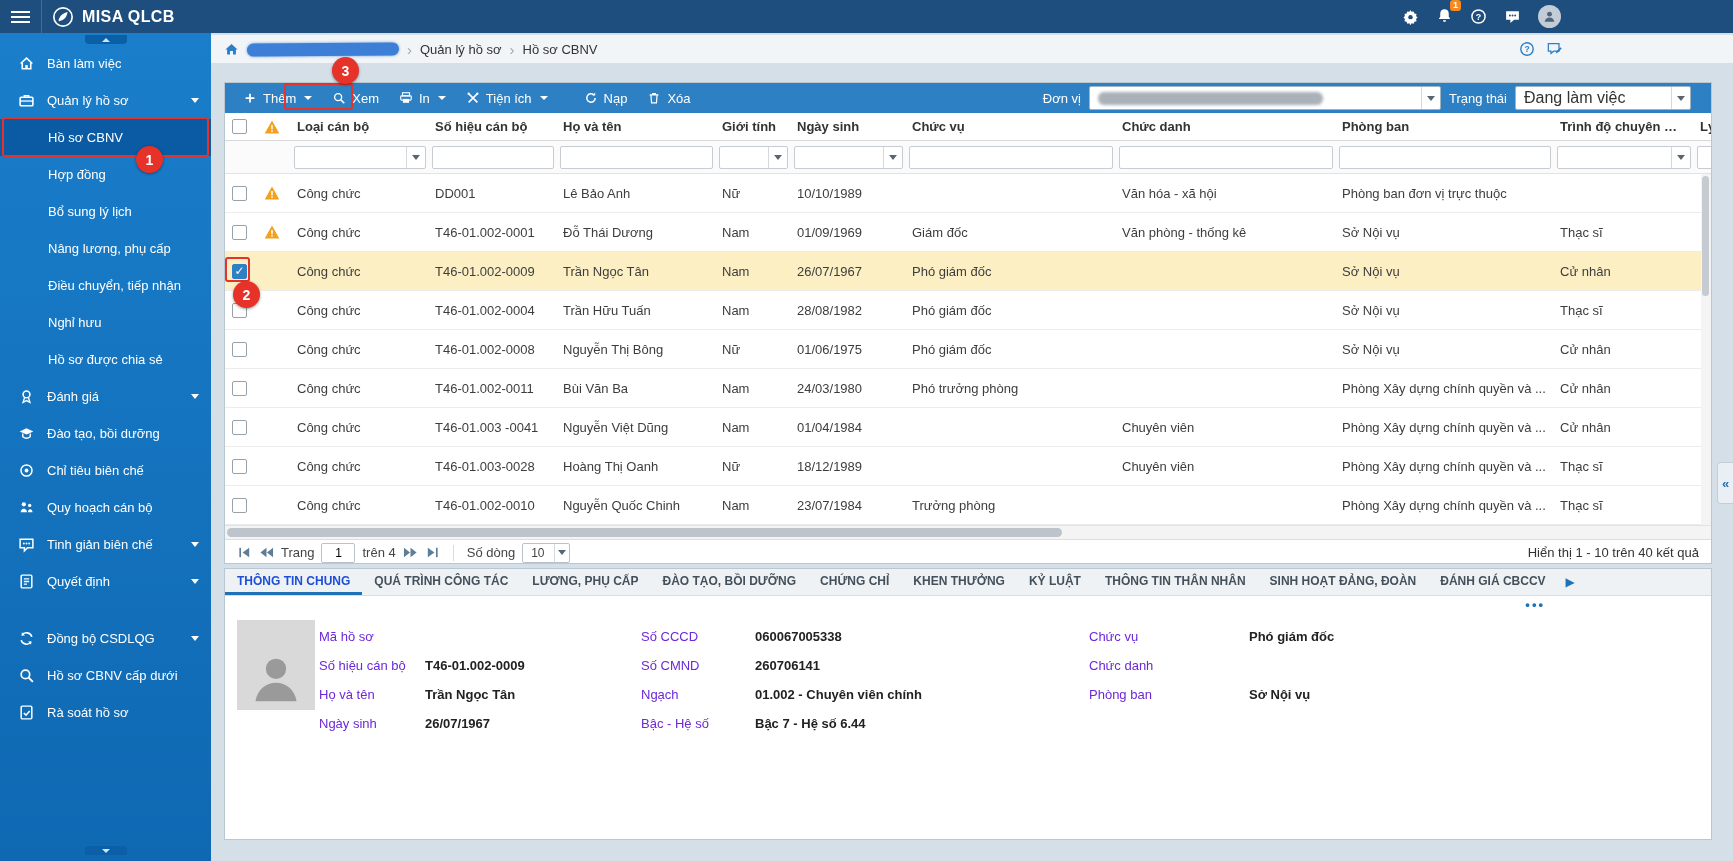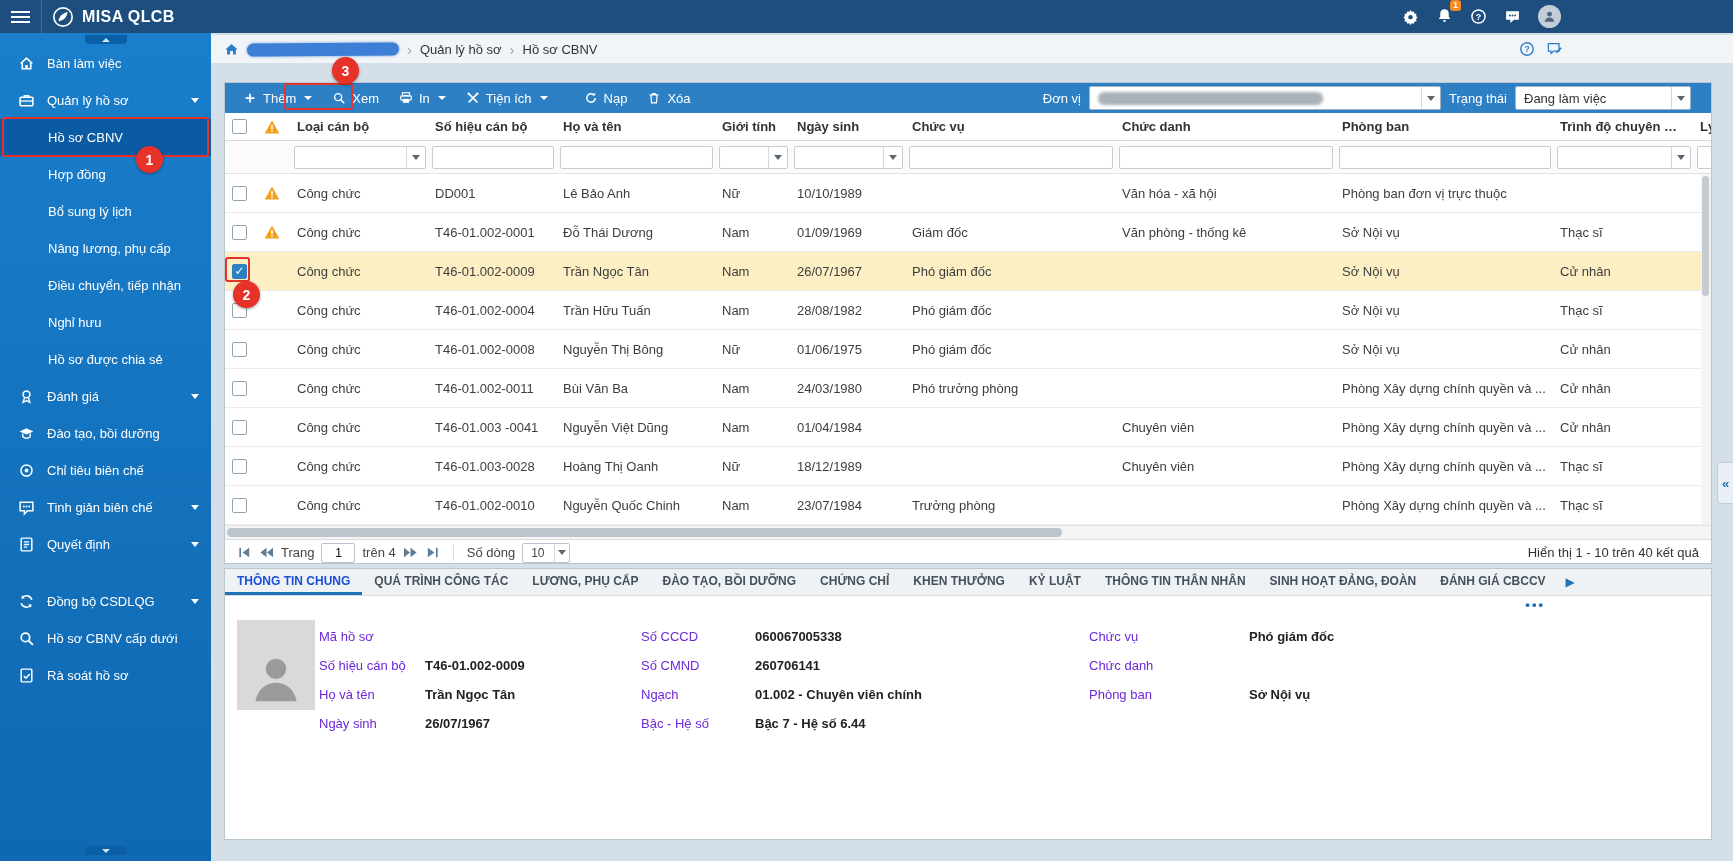--- a/index.html
+++ b/index.html
@@ -54,21 +54,21 @@
 .toolbar{position:absolute;left:0;top:0;right:0;height:30px;background:#2e80c4;display:flex;align-items:center;padding:0 8px}
 .tb-btn{display:flex;align-items:center;gap:6px;color:#fff;font-size:13px;padding:0 10px;height:30px;cursor:pointer;white-space:nowrap}
 .tb-btn .i{width:14px;height:14px;color:#fff}
 .tb-caret{width:0;height:0;border-left:4px solid transparent;border-right:4px solid transparent;border-top:4px solid #fff;margin-left:2px}
 .tb-btn.nap{margin-left:16px}
 .tb-right{margin-left:auto;display:flex;align-items:center;gap:8px;padding-right:12px}
 .tb-filter-label{color:#fff;font-size:13px;white-space:nowrap}
 .tb-select{background:#fff;border:1px solid #9fb3c2;border-radius:2px;height:24px;display:flex;align-items:center;padding-left:8px;cursor:pointer}
 .tb-select.unit{width:352px}
 .tb-select.status{width:176px}
-.sel-val{font-size:13px;color:#333;white-space:nowrap}
+.sel-val{font-size:16px;color:#333;white-space:nowrap}
 .redact-gray{width:225px;height:13px;background:#aab1b8;border-radius:6px;filter:blur(1.5px)}
 .sel-caret{margin-left:auto;align-self:stretch;width:19px;display:flex;align-items:center;justify-content:center;border-left:1px solid #d3dade}
 .sel-caret::after{content:"";border-left:4px solid transparent;border-right:4px solid transparent;border-top:5px solid #5a6570}
 
 .t-head{position:absolute;left:0;top:30px;height:28px;width:1530px;display:flex;align-items:center;background:#fff;border-bottom:1px solid #d9d9d9}
 .th{height:100%;display:flex;align-items:center;padding:0 6px;font-weight:bold;font-size:13px;color:#333;overflow:hidden}
 .th.c{justify-content:center;padding:0}
 .th-label{white-space:nowrap;overflow:hidden;text-overflow:ellipsis}
 .t-filter{position:absolute;left:0;top:58px;height:33px;width:1530px;display:flex;align-items:center;background:#fbfbfb;border-bottom:1px solid #e3e3e3}
 .tf-cell{padding:0 3px}
@@ -259,20 +259,30 @@
           <svg viewBox="0 0 16 16">
             <circle cx="8" cy="8" r="5.2" fill="none" stroke="currentColor" stroke-width="1.4"></circle>
             <circle cx="8" cy="8" r="1.8" fill="currentColor"></circle>
           </svg>
         </span>
         <span class="sb-label">Chỉ tiêu biên chế</span>
       </div>
       <div class="sb-item">
         <span class="i sb-ic">
           <svg viewBox="0 0 16 16">
+            <circle cx="5.5" cy="5" r="2" fill="currentColor"></circle>
+            <circle cx="11" cy="6" r="1.6" fill="currentColor"></circle>
+            <path d="M2.5 12.5c0-2 1.4-3.4 3-3.4s3 1.4 3 3.4zM9.3 12.5c.1-1.7 1-2.8 2.2-2.8 1.1 0 2 1 2.2 2.8z" fill="currentColor"></path>
+          </svg>
+        </span>
+        <span class="sb-label">Quy hoạch cán bộ</span>
+      </div>
+      <div class="sb-item">
+        <span class="i sb-ic">
+          <svg viewBox="0 0 16 16">
             <path d="M2 3h12v8H9l-3 3v-3H2z" fill="none" stroke="currentColor" stroke-width="1.4"></path>
             <circle cx="5.5" cy="7" r=".9" fill="currentColor"></circle>
             <circle cx="8" cy="7" r=".9" fill="currentColor"></circle>
             <circle cx="10.5" cy="7" r=".9" fill="currentColor"></circle>
           </svg>
         </span>
         <span class="sb-label">Tinh giản biên chế</span>
         <span class="sb-caret"></span>
       </div>
       <div class="sb-item">

